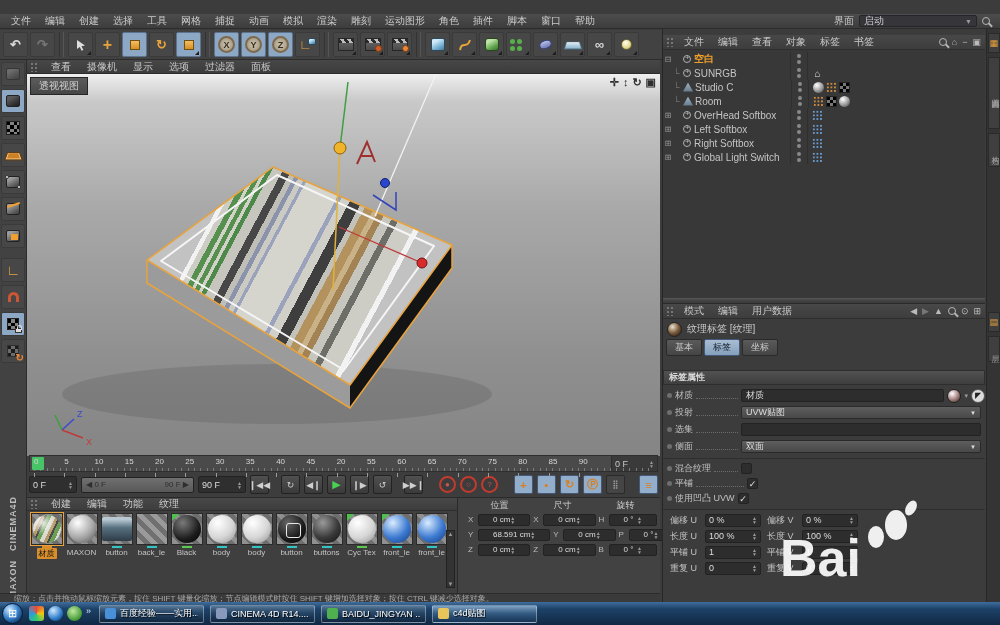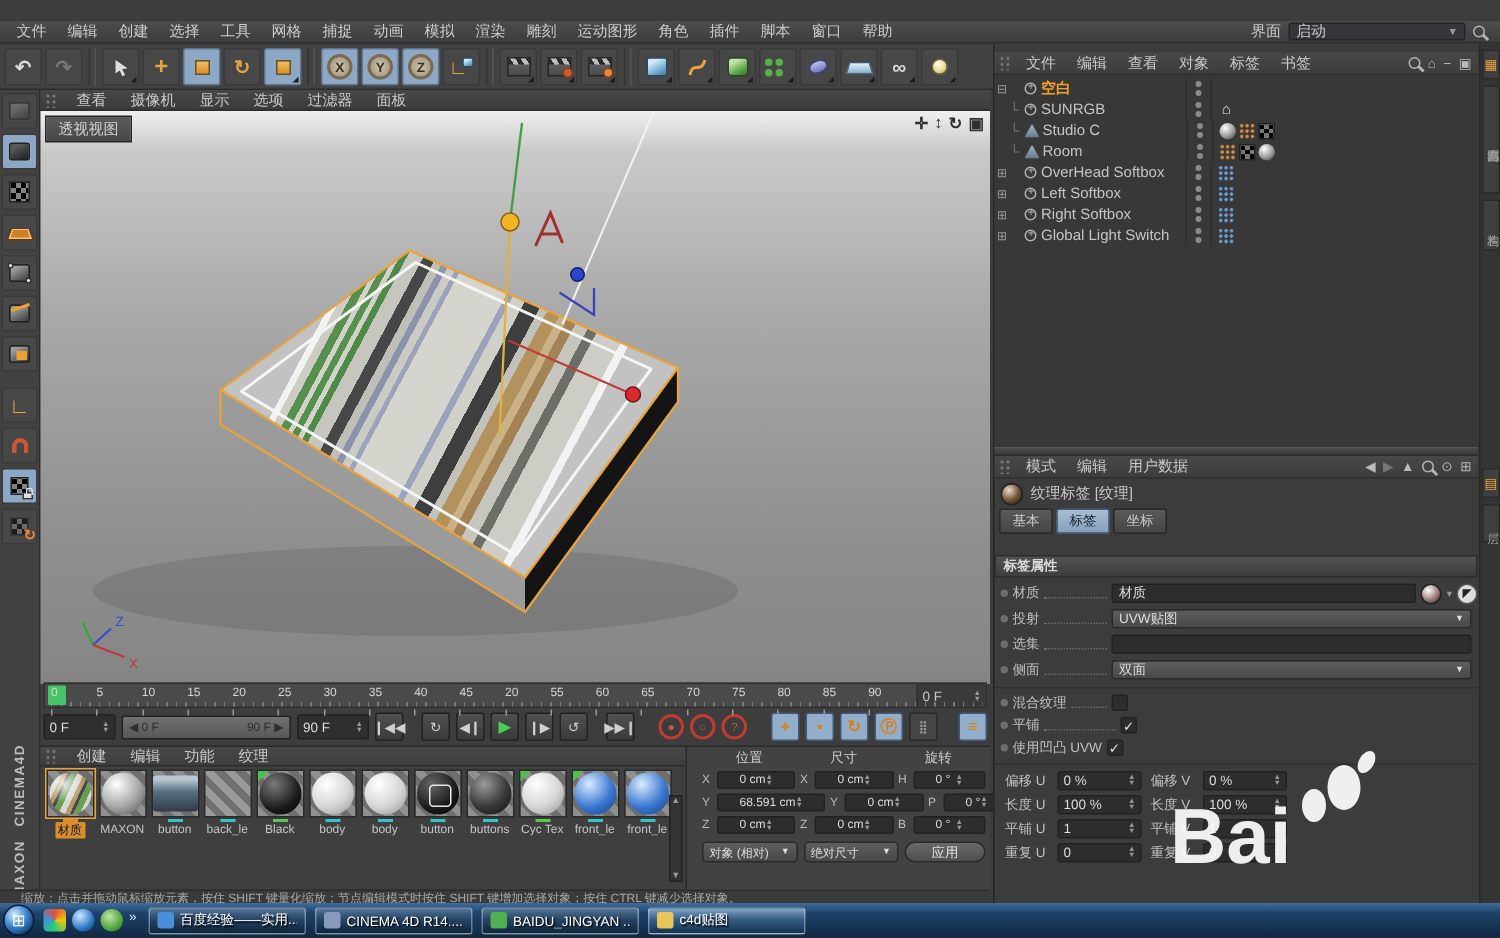--- a/index.html
+++ b/index.html
@@ -787,31 +787,20 @@
           <span class="axl">B</span>
           <span class="cfield">
             <span>0 °</span>
             <span class="stp">
               <span>▲</span>
               <span>▼</span>
             </span>
           </span>
         </span>
     </div>
-    <div class="bots">
-      <span class="csel">
-          <span>对象 (相对)</span>
-          <span style="font-size:6px;">▼</span>
-        </span>
-      <span class="csel">
-          <span>绝对尺寸</span>
-          <span style="font-size:6px;">▼</span>
-        </span>
-      <span id="applybtn">应用</span>
-    </div>
   </div>
 
   <div id="rightpanel" class="abs">
     <div class="pmenu">
       <span class="grip" style="top:2px;"></span>
       <div style="display:flex;">
 
       <span class="mi">文件</span>
           <span class="mi">编辑</span>
           <span class="mi">查看</span>

